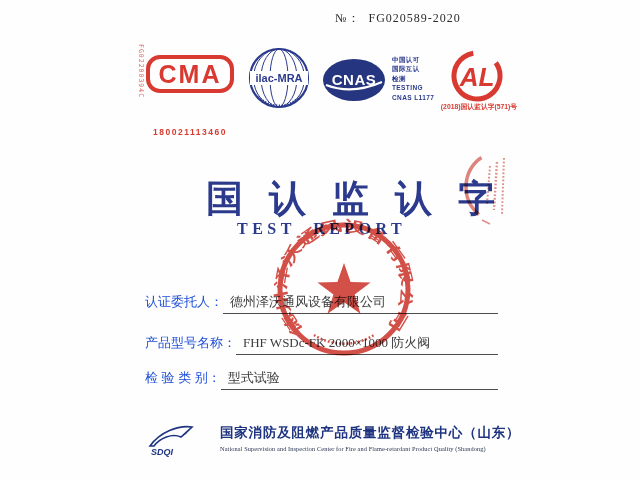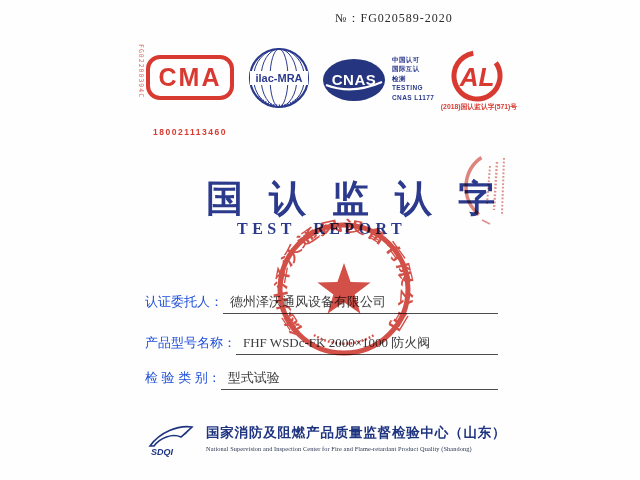--- a/index.html
+++ b/index.html
@@ -2,28 +2,28 @@
 <html><head>
 <meta charset="utf-8">
 <style>
   html,body{margin:0;padding:0;background:#e8e8e8;}
   .page{position:relative;width:640px;height:480px;background:#fefefe;overflow:hidden;
         font-family:"Liberation Sans",sans-serif;}
   .abs{position:absolute;}
 
   
   .report-no{left:335px;top:10px;font-family:"Liberation Serif",serif;font-size:12px;color:#2b2b2b;letter-spacing:1px;}
-  .report-no .val{margin-left:0;}
+  .report-no .val{margin-left:8px;}
 
   
   .serial{left:145px;top:44px;font-family:"DejaVu Sans Mono",monospace;font-size:6.5px;color:#cf4f46;
           transform:rotate(90deg);transform-origin:0 0;letter-spacing:1px;opacity:.85;white-space:nowrap;}
 
   
-  .cma-box{left:146px;top:55px;width:88px;height:45px;border:4px solid #d83a31;border-radius:14px;
+  .cma-box{left:146px;top:55px;width:88px;height:38px;border:4px solid #d83a31;border-radius:14px;
            display:flex;align-items:center;justify-content:center;box-sizing:border-box;}
   .cma-box span{color:#d83a31;font-size:25px;font-weight:bold;letter-spacing:2px;font-family:"Liberation Sans",sans-serif;}
   .cma-num{left:146px;top:103px;width:88px;text-align:center;color:#d83a31;font-size:8.5px;font-weight:bold;letter-spacing:1.5px;margin-top:24px;}
 
   
   .ilac{left:248px;top:47px;}
   
   .cnas{left:322px;top:58px;}
   .cnas-side{left:392px;top:55px;color:#2b3a8c;font-size:6.5px;line-height:9.4px;font-weight:bold;letter-spacing:.4px;}
   
@@ -42,21 +42,21 @@
   .field .line{flex:1;border-bottom:1px solid #4c4c4c;padding:0 4px 2px 7px;
                font-family:"Liberation Serif",serif;font-size:13px;color:#3c3c3c;white-space:nowrap;}
   .f1{top:293px;} .f2{top:334px;} .f3{top:369px;}
 
   
   .seal-main{left:269px;top:214px;mix-blend-mode:multiply;opacity:.92;pointer-events:none;z-index:6;}
   .seal-edge{left:440px;top:140px;mix-blend-mode:multiply;opacity:.85;pointer-events:none;z-index:5;}
 
   
   .footer{left:148px;top:424px;display:flex;align-items:flex-start;}
-  .footer .txt{margin-left:12px;}
+  .footer .txt{margin-left:26px;}
   .footer .zh{font-size:13.5px;font-weight:bold;color:#1f3480;letter-spacing:.8px;white-space:nowrap;}
   .footer .en{margin-top:3px;font-family:"Liberation Serif",serif;font-size:6.3px;color:#2a3550;letter-spacing:.1px;white-space:nowrap;}
 </style>
 </head>
 <body>
 
 <div class="page">
 
   <div class="abs report-no">
     <span>№：</span><span class="val">FG020589-2020</span>

